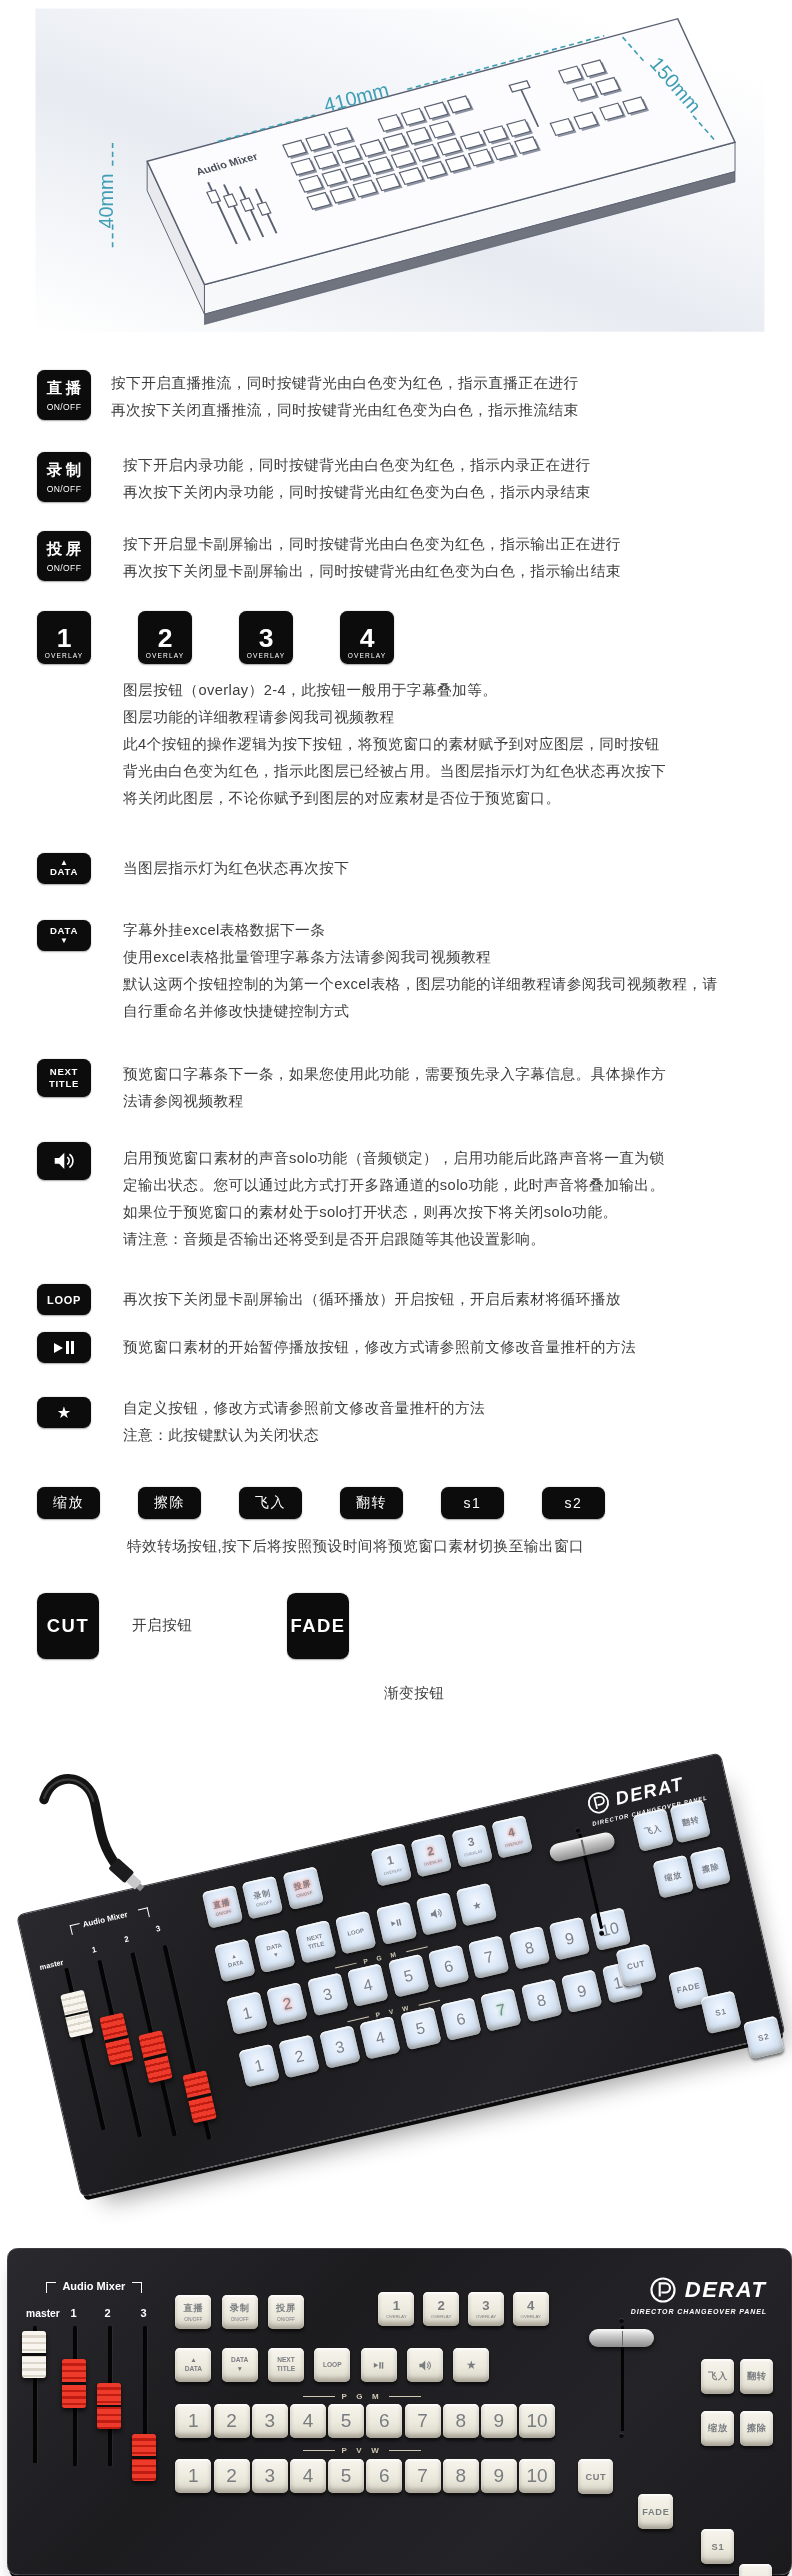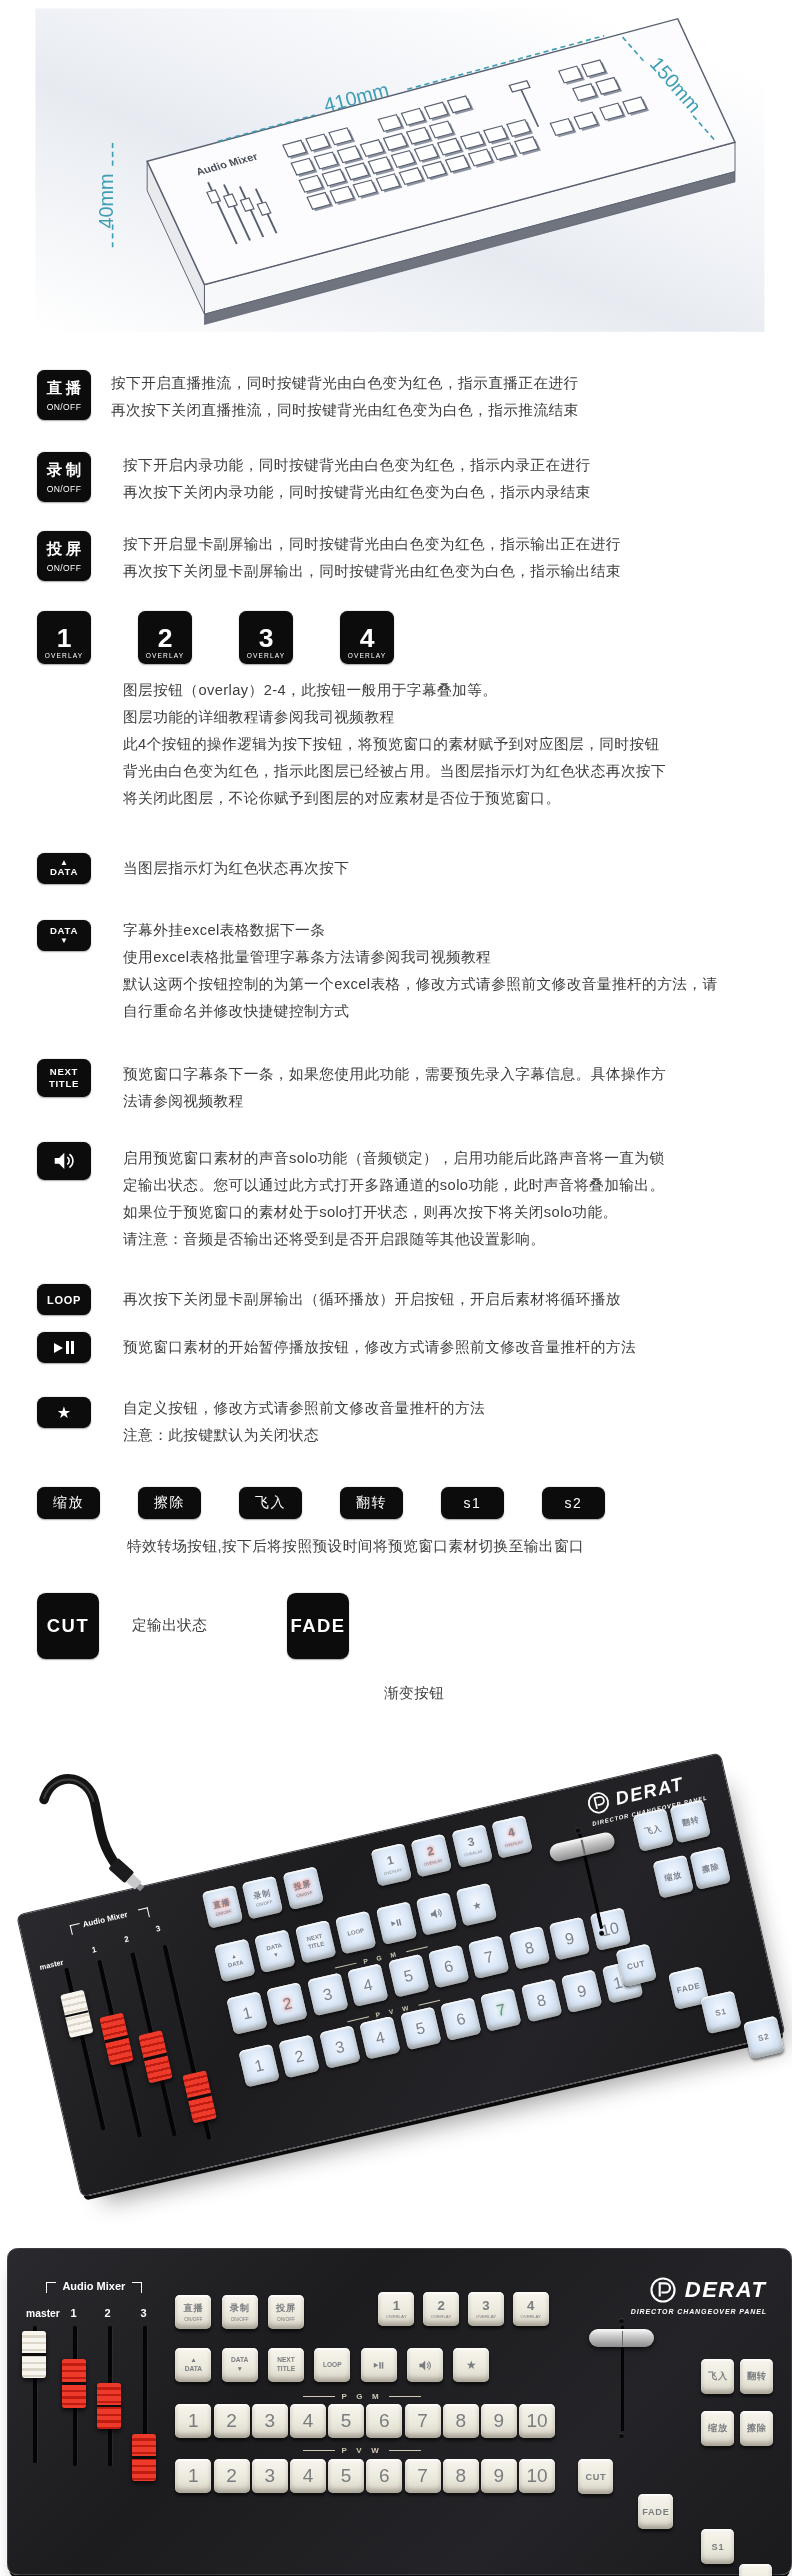--- a/index.html
+++ b/index.html
@@ -280,21 +280,21 @@
   <span class="dlab">DATA</span>
 </div>
 <div class="mtext" style="left:123px;top:855px">当图层指示灯为红色状态再次按下</div>
 
 <div class="mkey" style="left:37px;top:920px;width:54px;height:31px">
   <span class="dlab">DATA</span>
   <span class="tri">▼</span>
 </div>
 <div class="mtext" style="left:123px;top:917px">字幕外挂excel表格数据下一条
 使用excel表格批量管理字幕条方法请参阅我司视频教程
-默认这两个按钮控制的为第一个excel表格，修改方式请参照前文修改音量推杆的方法，请
+默认这两个按钮控制的为第一个excel表格，图层功能的详细教程请参阅我司视频教程，请
 自行重命名并修改快捷键控制方式</div>
 
 <div class="mkey" style="left:37px;top:1059px;width:54px;height:38px">
   <span class="nt">NEXT
 TITLE</span>
 </div>
 <div class="mtext" style="left:123px;top:1061px">预览窗口字幕条下一条，如果您使用此功能，需要预先录入字幕信息。具体操作方
 法请参阅视频教程</div>
 
 <div class="mkey" style="left:37px;top:1142px;width:54px;height:38px;color:#fff">
@@ -348,21 +348,21 @@
   </div>
     <div class="mkey" style="position:relative;width:63px;height:32px">
     <span class="tz">s2</span>
   </div>
   </div>
 <div class="mtext" style="left:127px;top:1533px">特效转场按钮,按下后将按照预设时间将预览窗口素材切换至输出窗口</div>
 
 <div class="mkey" style="left:37px;top:1593px;width:62px;height:66px;border-radius:8.8px">
   <span class="cf">CUT</span>
 </div>
-<div class="mtext" style="left:132px;top:1612px;width:147px">定输出状态</div>
+<div class="mtext" style="left:132px;top:1612px;width:147px">开启按钮</div>
 
 <div class="mkey" style="left:287px;top:1593px;width:62px;height:66px;border-radius:8.8px">
   <span class="cf">FADE</span>
 </div>
 <div class="mtext" style="left:384px;top:1680px;width:147px">渐变按钮</div>
 
 <div id="photo1" class="abs panel">
 
   <div class="brand" style="left:580px;top:8.8px">
     <svg width="23.5" height="23.5" viewBox="0 0 34 34">

